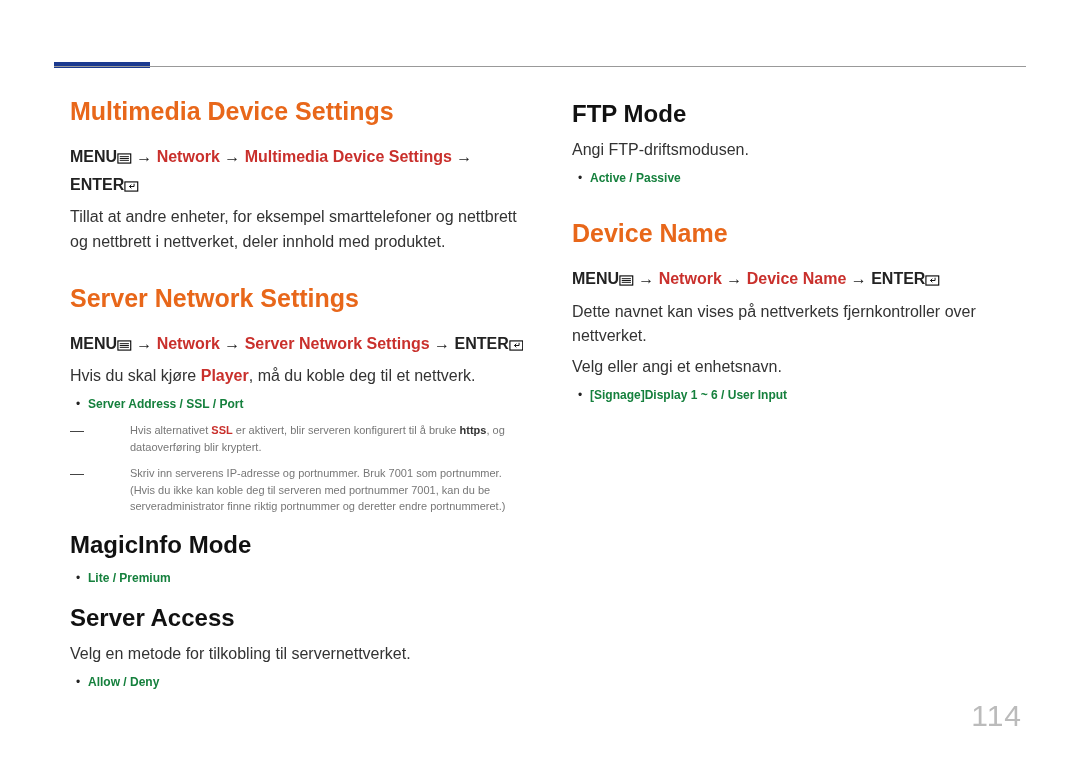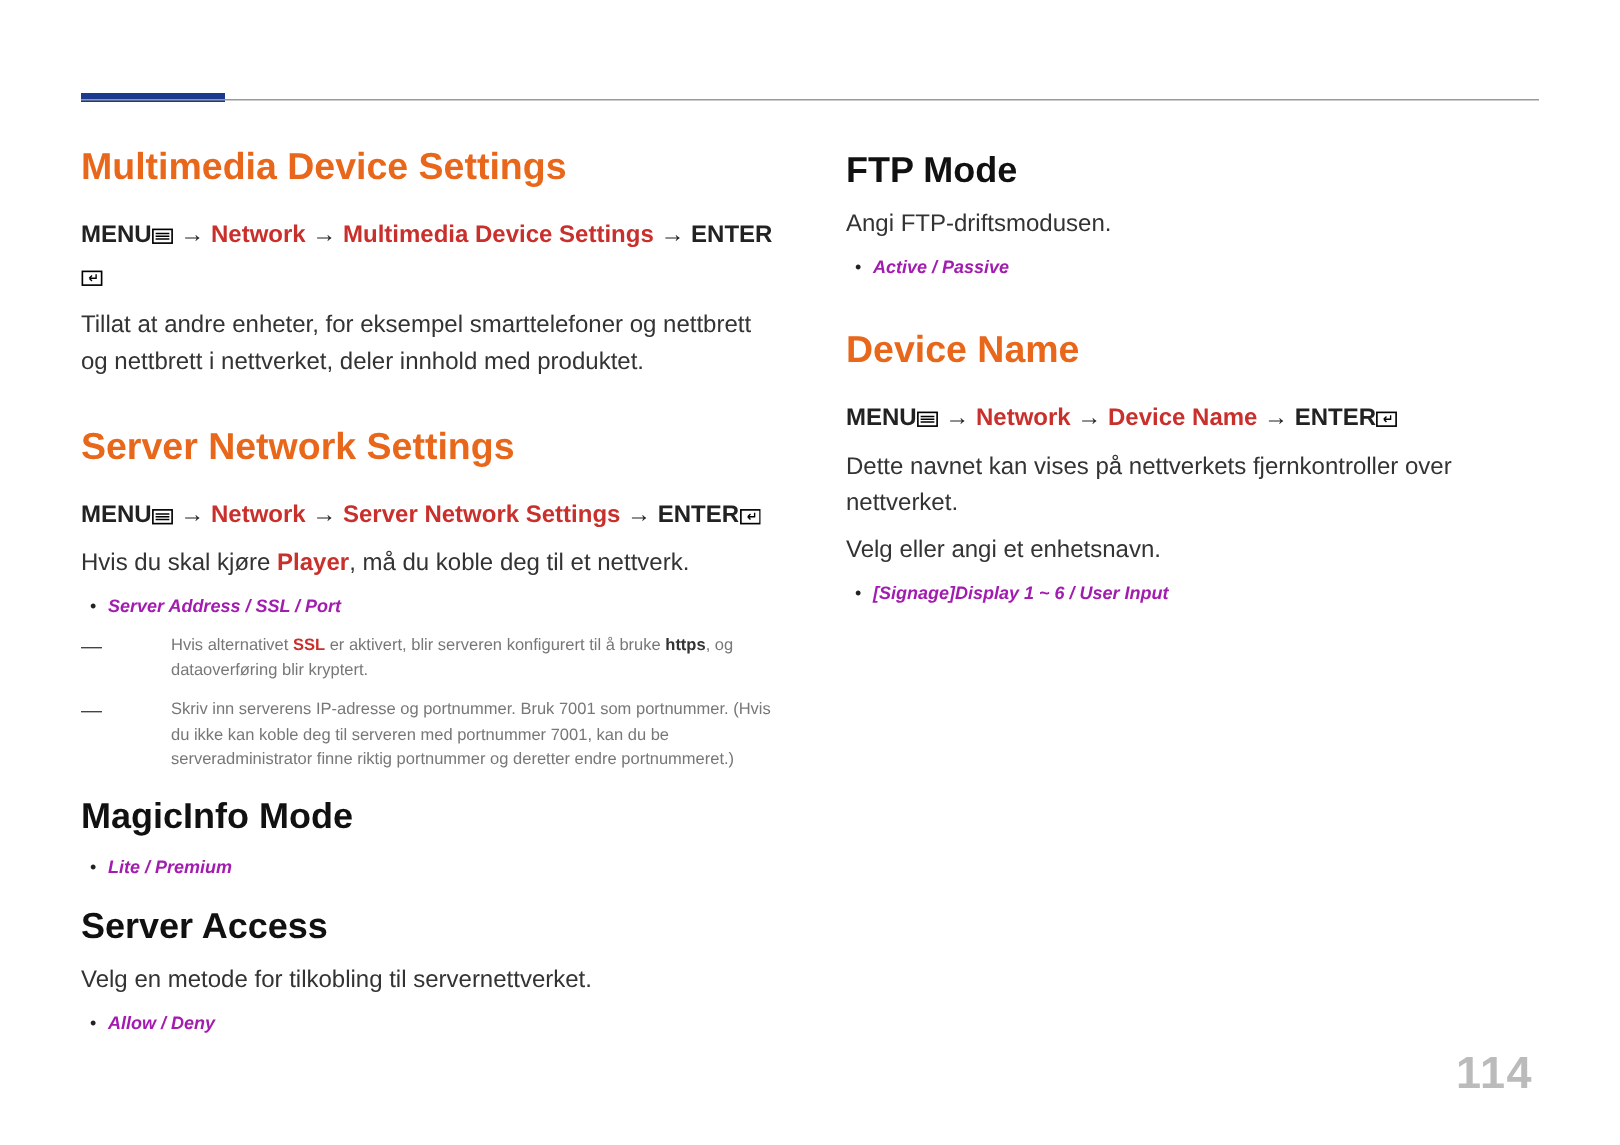--- a/index.html
+++ b/index.html
@@ -6,21 +6,21 @@
   html, body { width: 1080px; height: 763px; background: #fff; font-family: "Segoe UI", "Arial", sans-serif; color: #222; }
   .page { position: relative; width: 1080px; height: 763px; padding: 0 54px; }
   .top-rule {
     position: absolute; top: 66px; left: 54px; right: 54px;
     border-top: 1px solid #999;
   }
   .accent-bar {
     position: absolute; top: 62px; left: 54px; width: 96px; height: 6px; background: #1b3a8f;
   }
   .cols {
-    position: absolute; top: 96px; left: 54px; right: 54px;
+    position: absolute; top: 96px; left: 70px; right: 54px;
     display: flex; gap: 48px;
   }
   .col { flex: 1 1 0; min-width: 0; }
   h1.section {
     color: #e8671a; font-weight: 600; font-size: 25px; margin-bottom: 18px; line-height: 1.2;
   }
   h2.sub {
     color: #111; font-weight: 600; font-size: 24px; margin: 16px 0 10px;
   }
   .nav-path {
@@ -30,34 +30,34 @@
   .nav-path .icon { display: inline-block; vertical-align: -2px; }
   p.body {
     font-size: 16px; line-height: 1.55; color: #333; margin-bottom: 6px;
   }
   p.body .hot { color: #c9302c; font-weight: 700; }
   ul.bullets { list-style: none; margin: 4px 0 8px; }
   ul.bullets li { position: relative; padding-left: 18px; font-size: 12px; line-height: 1.6; }
   ul.bullets li::before {
     content: "•"; position: absolute; left: 6px; top: 0; color: #222;
   }
-  ul.bullets li .hot { color: #a21caf; font-weight: 700; font-style: italic; }
+  ul.bullets li .hot { color: #15803d; font-weight: 700; }
   .note-wrap {
     display: flex; gap: 6px; margin: 4px 0 10px;
   }
   .note-dash {
     flex: 0 0 14px; text-align: left; font-size: 14px; color: #444;
   }
   .note-text {
     flex: 1; font-size: 11px; color: #777; line-height: 1.5; margin-left: 40px;
   }
   .note-text .hot { color: #c9302c; font-weight: 700; }
   .space-lg { height: 22px; }
   .pagenum {
-    position: absolute; right: 58px; bottom: 30px; font-size: 30px; color: #bbb; font-weight: 700; letter-spacing: 1px;
+    position: absolute; right: 58px; bottom: 30px; font-size: 30px; color: #bbb; font-weight: 400; letter-spacing: 1px;
   }
   svg.glyph { height: 11px; }
 </style>
 </head>
 <body>
 
 <div class="page">
   <div class="accent-bar"></div>
   <div class="top-rule"></div>
 

